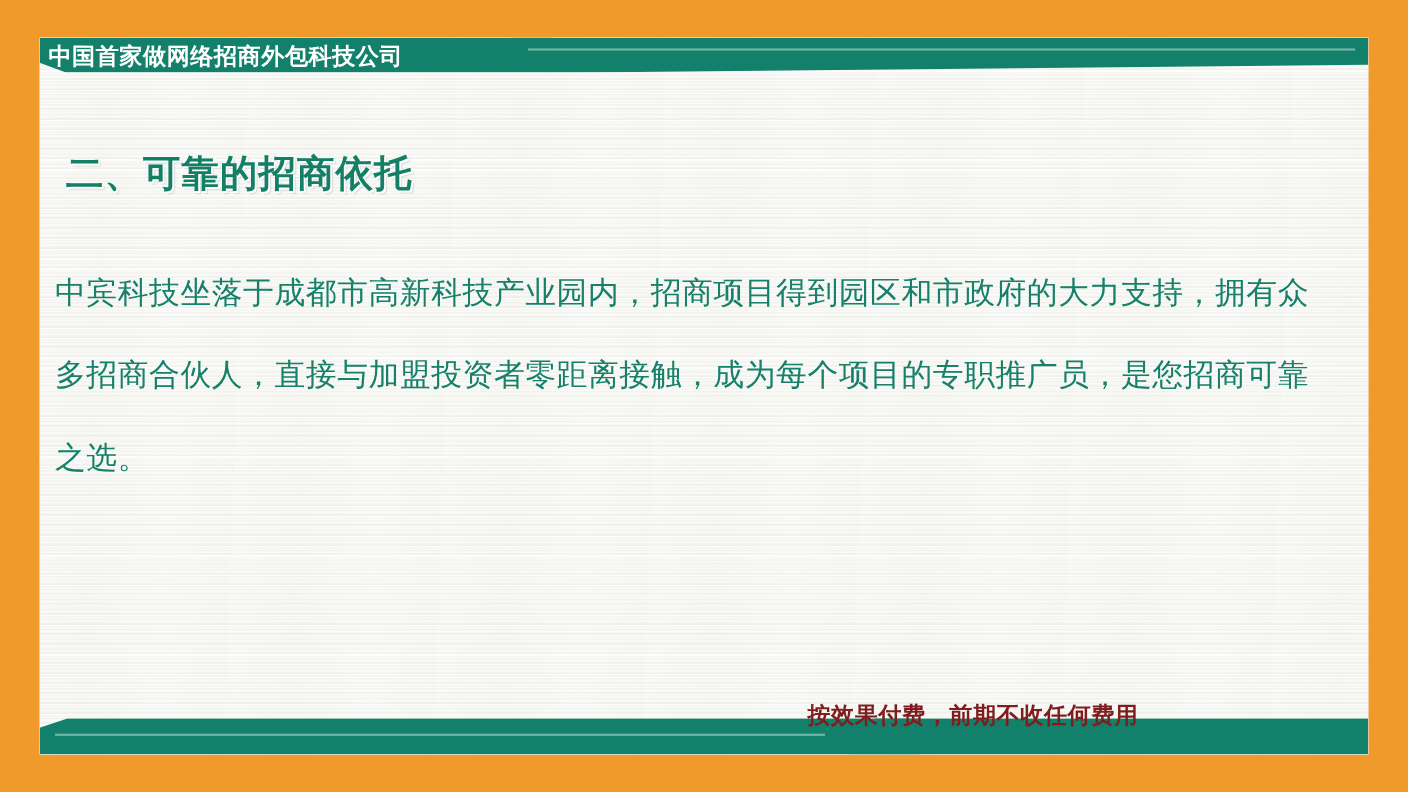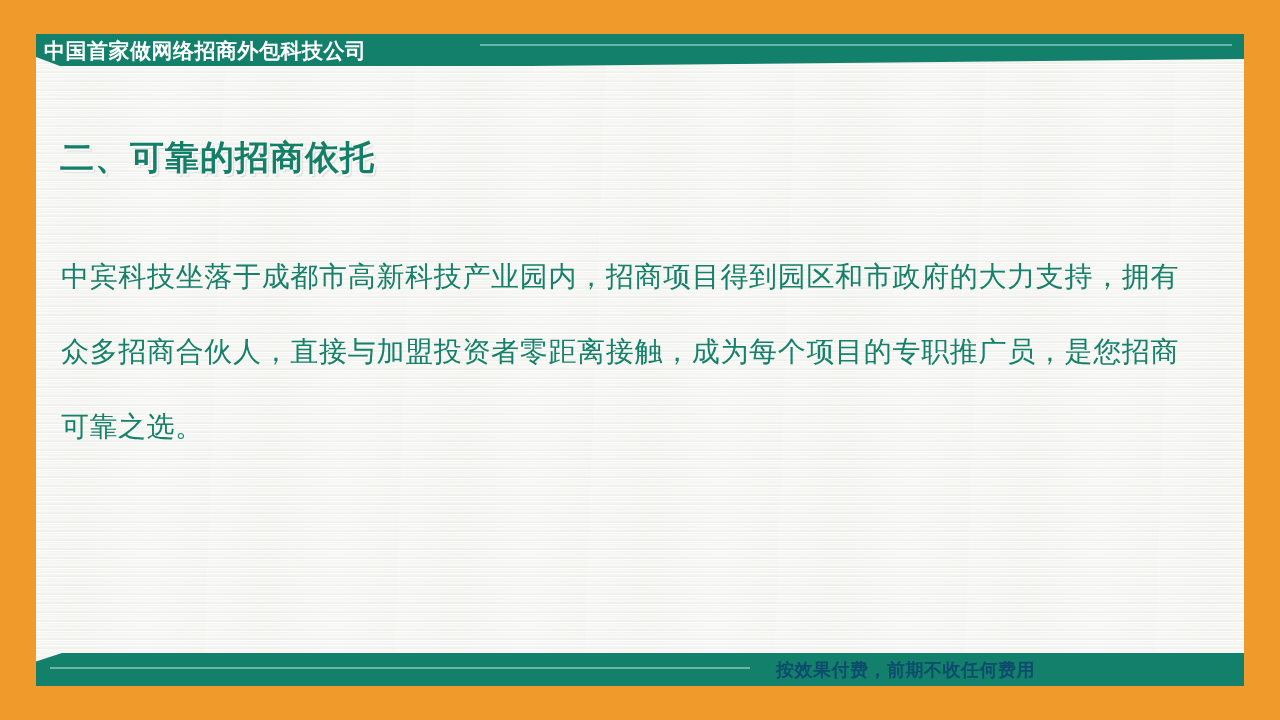--- a/index.html
+++ b/index.html
@@ -121,21 +121,21 @@
     width:1140px;
     font-family:"DejaVu Serif", serif;
     font-size:28px;
     line-height:75px;
     color:#16806a;
     text-align:justify;
     text-justify:inter-character;
     letter-spacing:0.5px;
     z-index:3;
   }
-  .body-text p { margin:11px; }
+  .body-text p { margin:0; }
 
   
   .footer-shape {
     position:absolute;
     left:36px;
     top:653px;
     width:1208px;
     height:33px;
     z-index:4;
   }
@@ -158,25 +158,25 @@
     left:50px;
     top:667px;
     width:700px;
     height:2px;
     background:#6fb5a3;
     z-index:5;
   }
   .footer-text {
     position:absolute;
     right:44px;
-    top:655px;
+    top:635px;
     height:30px;
     line-height:30px;
-    color:#0c4a6e;
-    font-size:18px;
+    color:#7f1d1d;
+    font-size:21px;
     font-weight:bold;
     letter-spacing:0.5px;
     white-space:nowrap;
     z-index:6;
     font-family:"DejaVu Sans", sans-serif;
   }
 </style>
 </head>
 <body>
 

